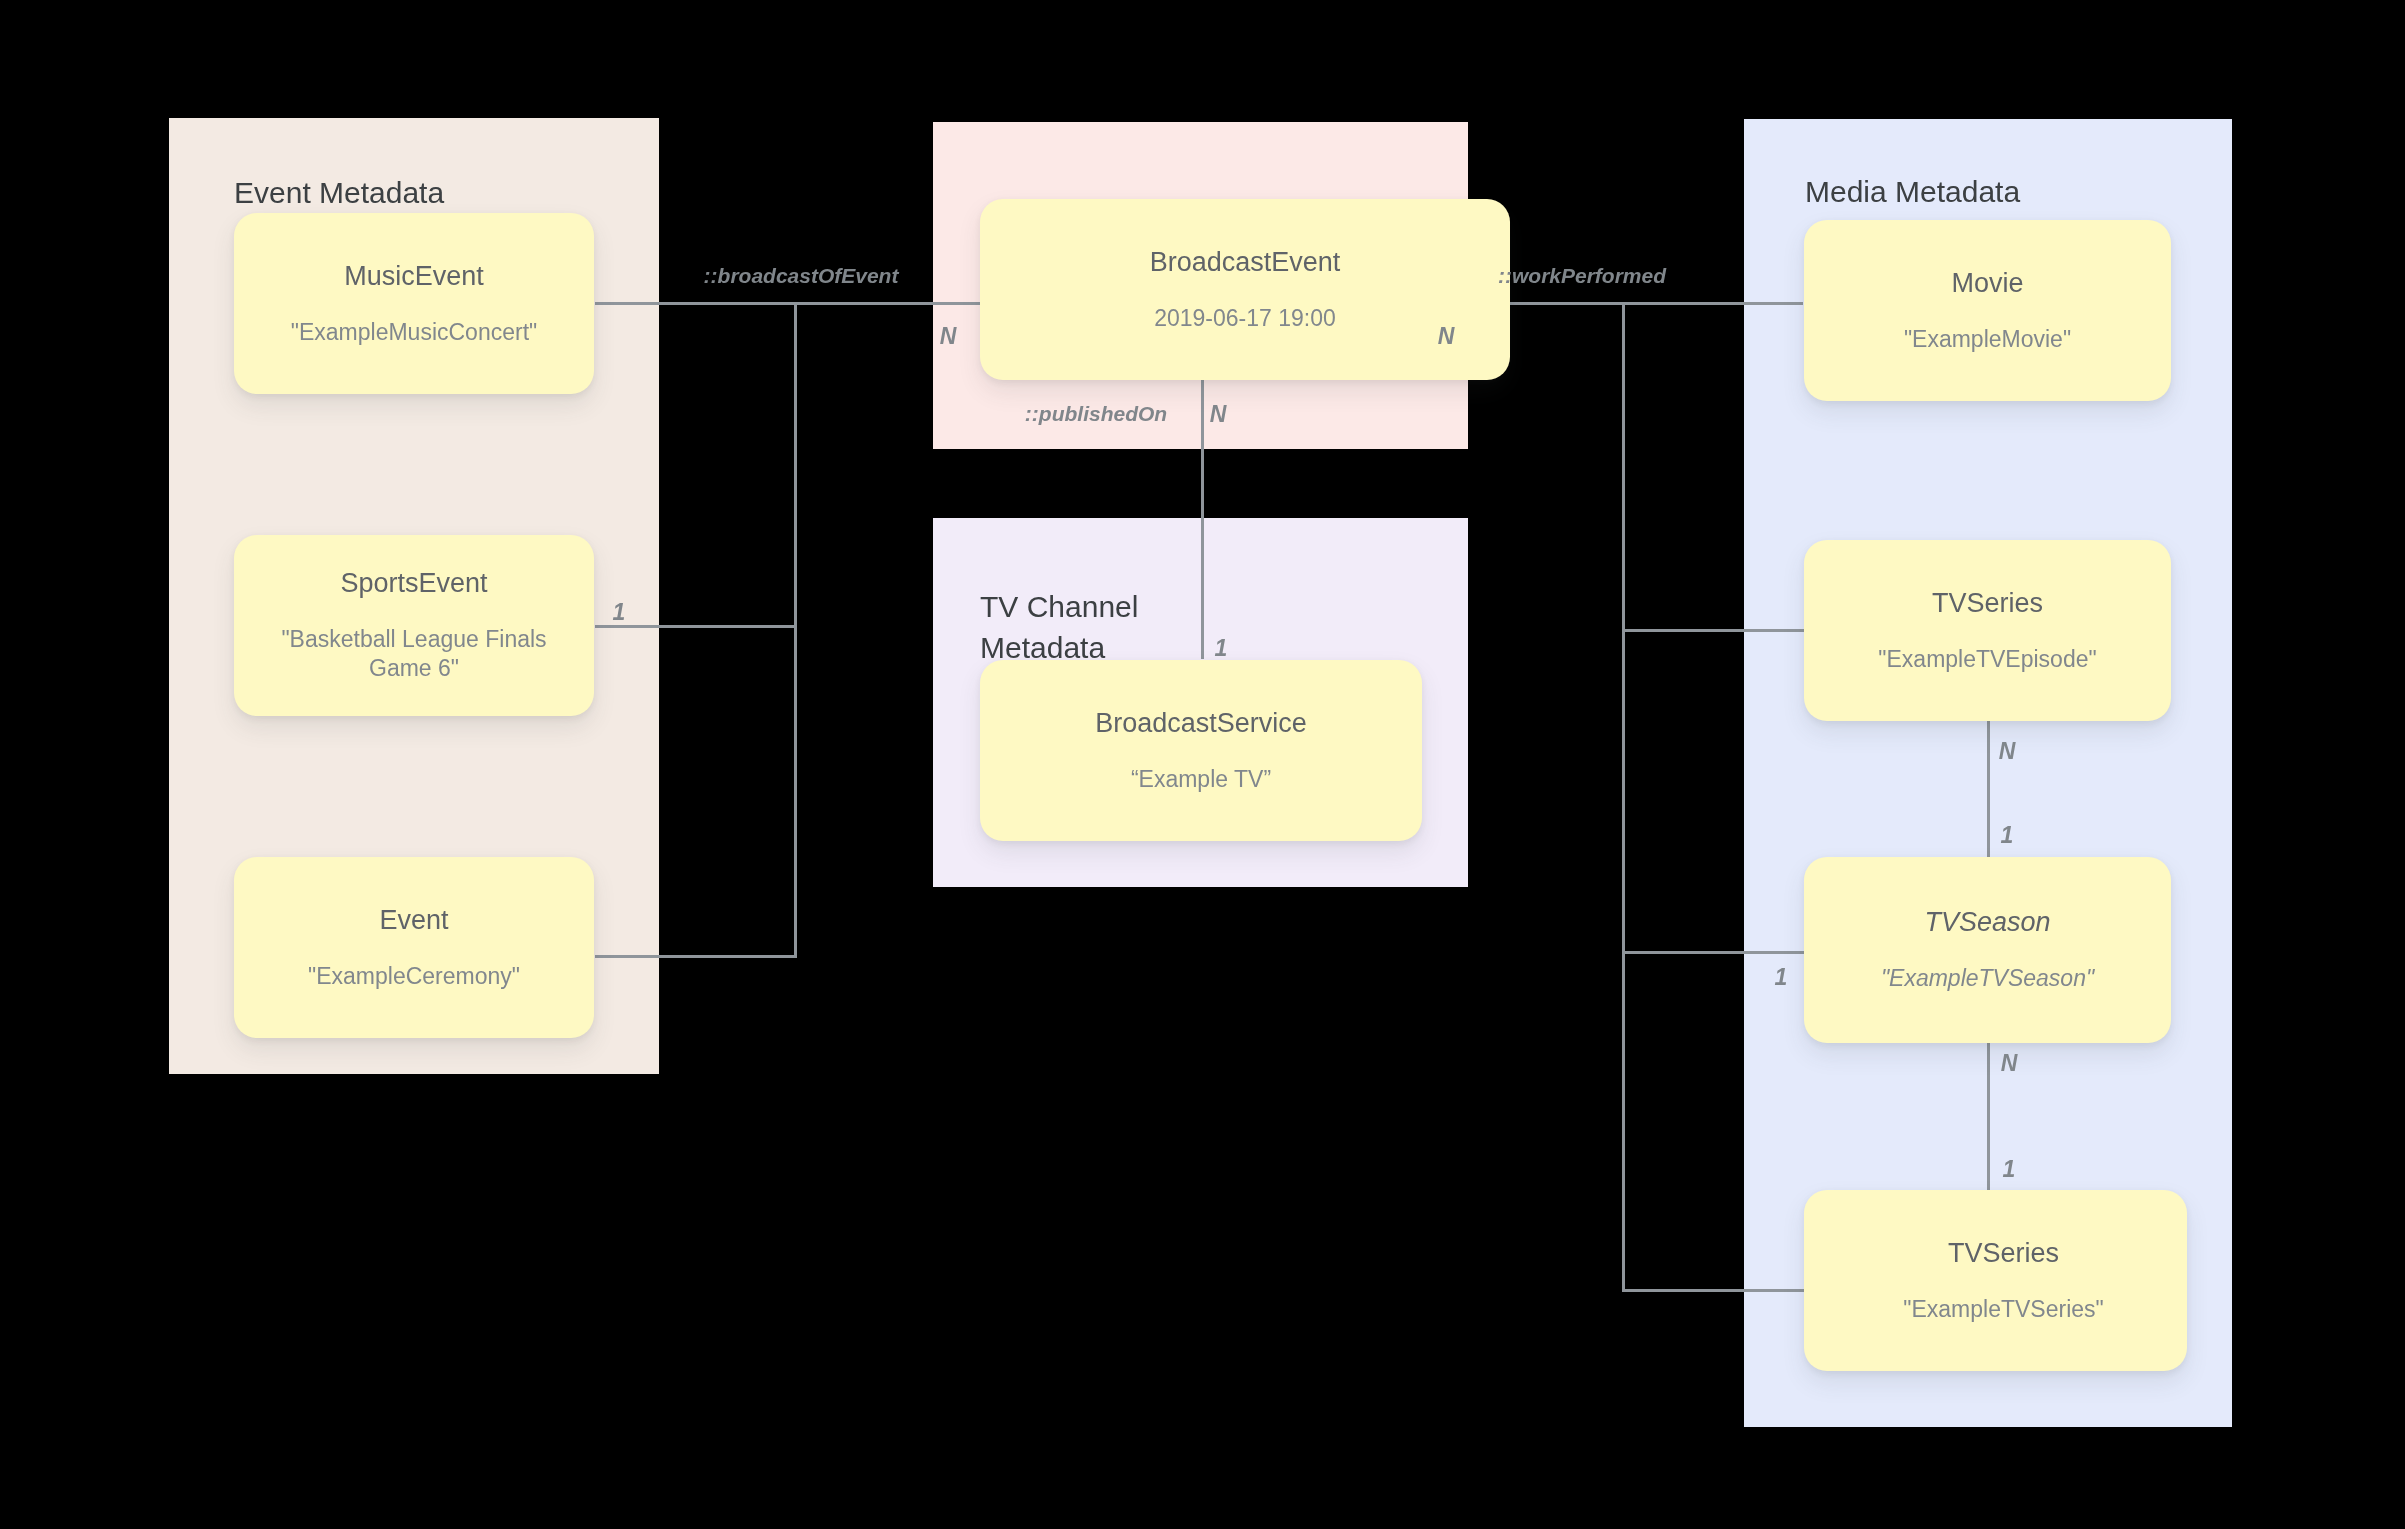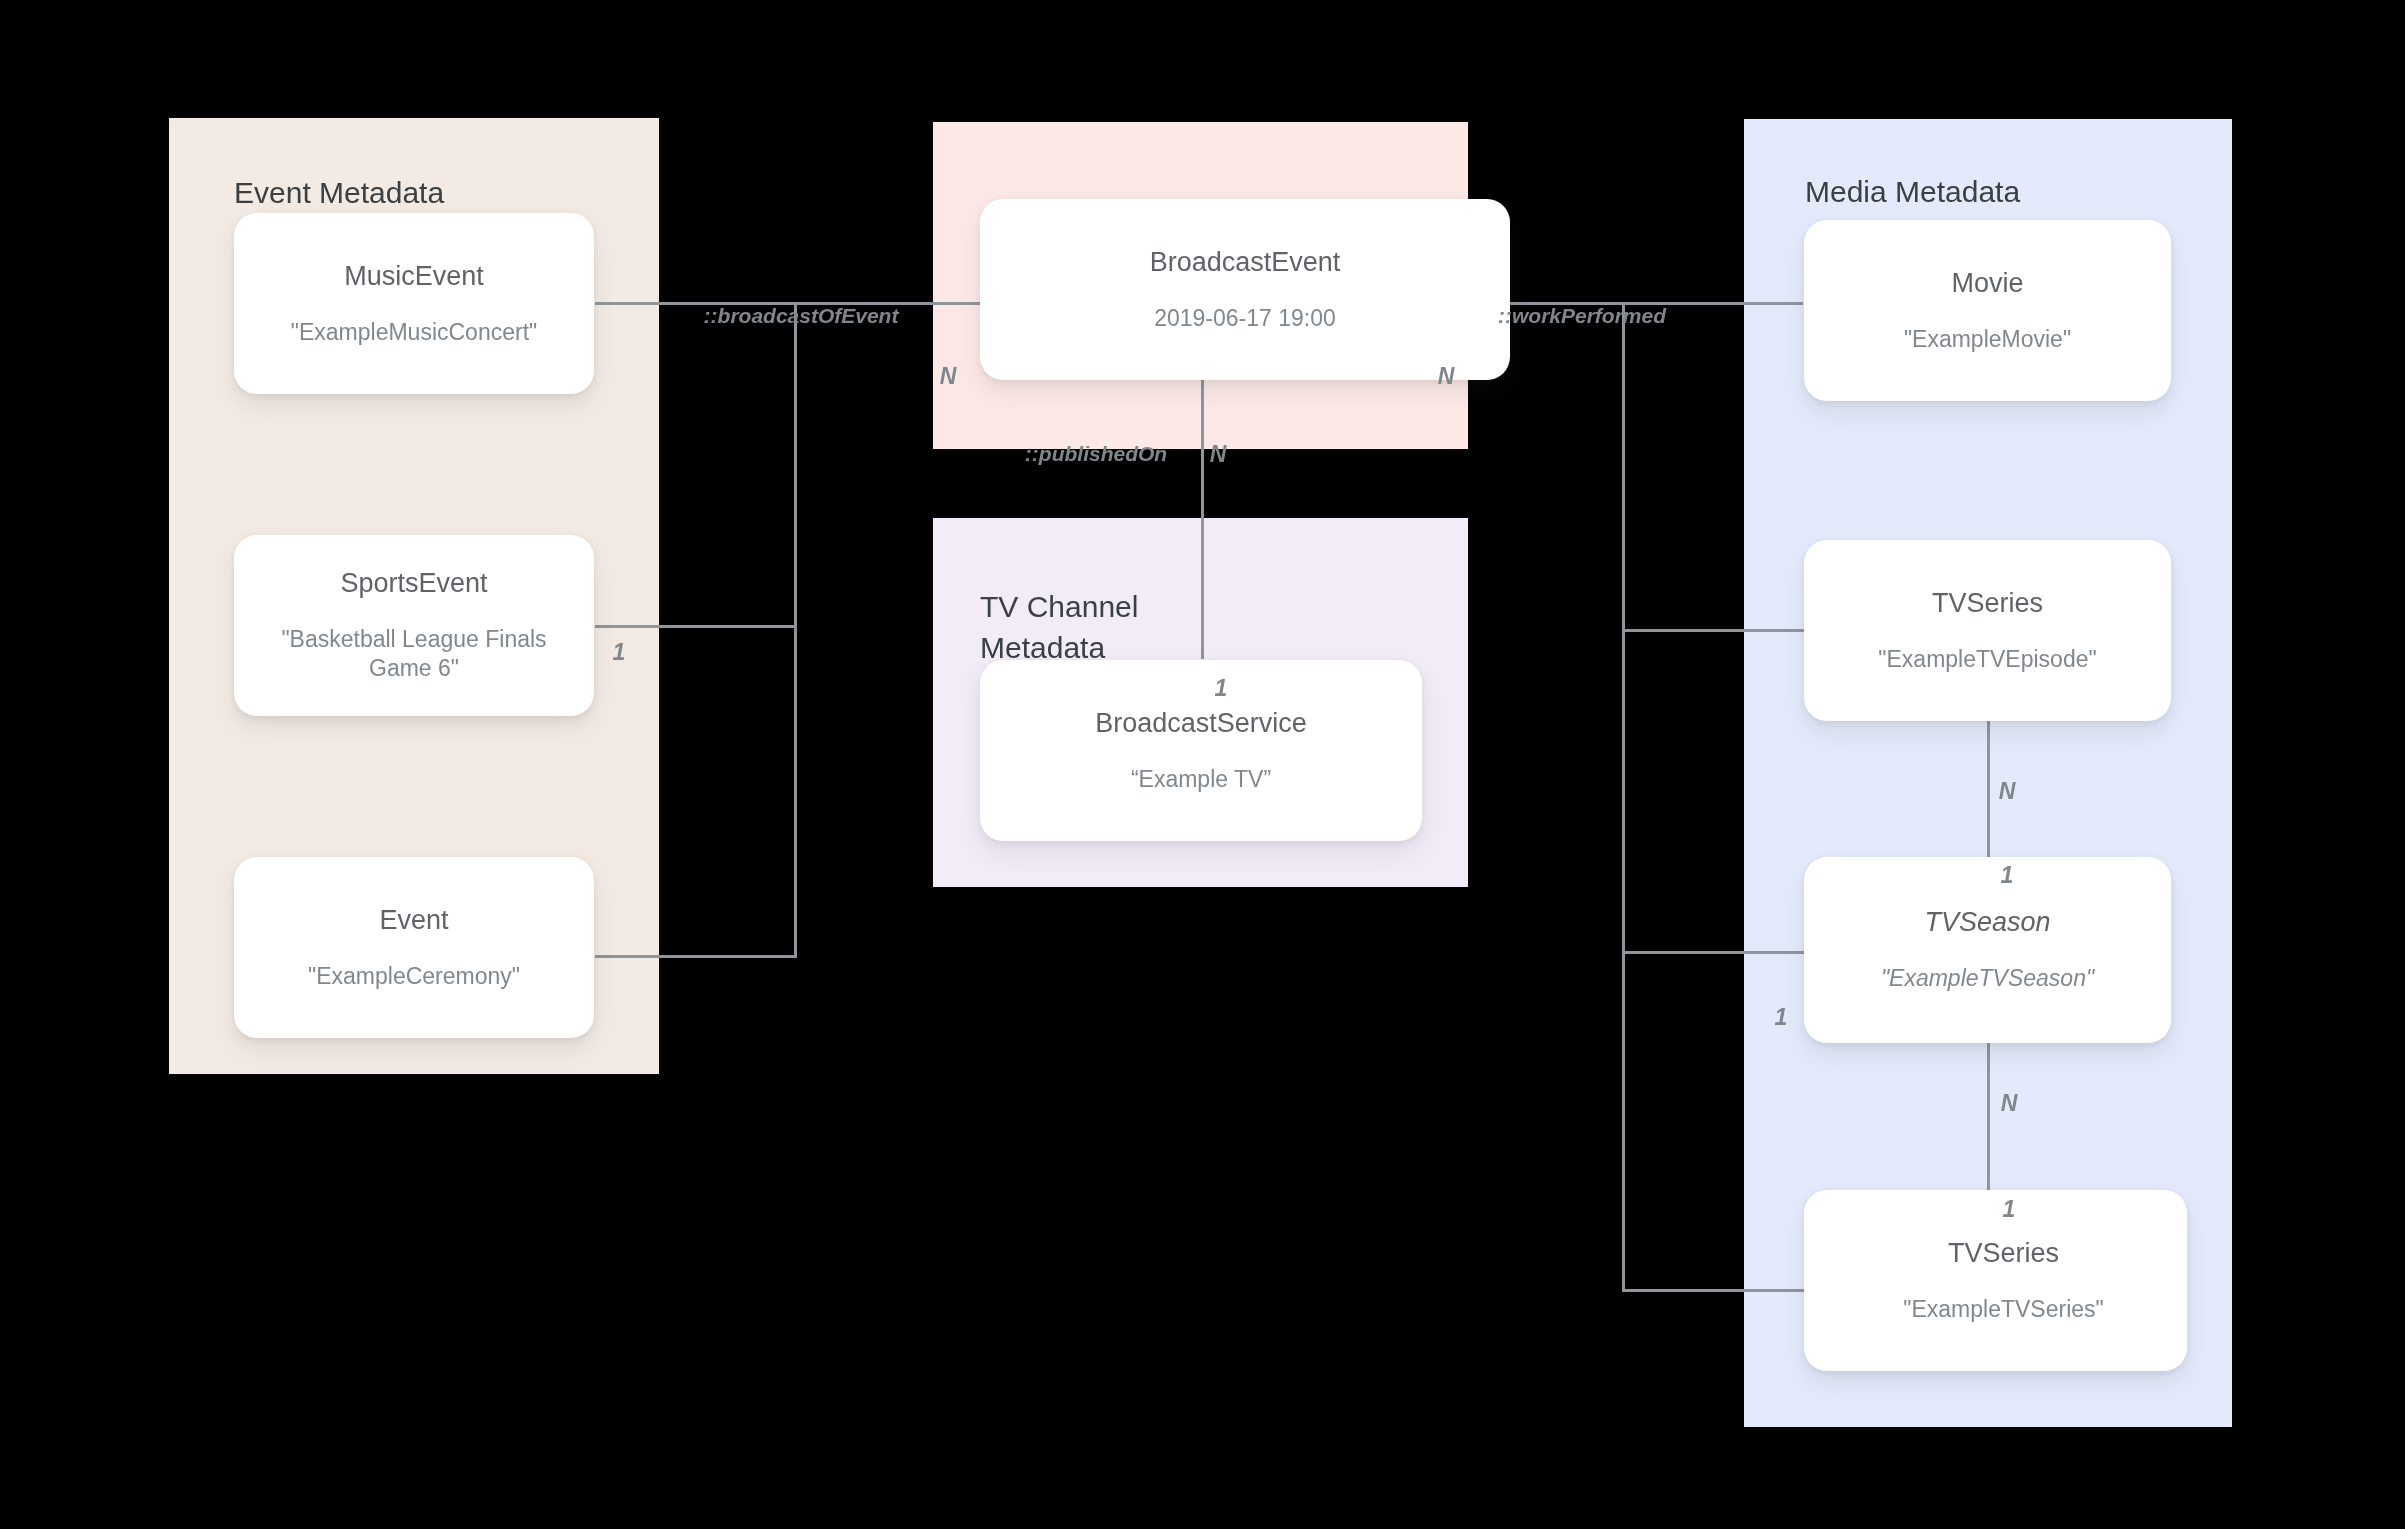--- a/index.html
+++ b/index.html
@@ -27,21 +27,21 @@
     line-height: 41px;
     color: #3c4043;
     font-weight: 400;
   }
   .pt-event  { left: 65px; top: 29px; }
   .pt-channel{ left: 47px; top: 43px; width: 249px; }
   .pt-media  { left: 61px; top: 27px; }
 
   .node {
     position: absolute;
-    background: #ffffff;
+    background: #fef9c3;
     border-radius: 23px;
     box-shadow: 0 11.5px 23px rgba(60,64,67,0.10), 0 2.9px 6.7px rgba(60,64,67,0.08);
     display: flex;
     flex-direction: column;
     align-items: center;
     justify-content: center;
     gap: 26px;
     text-align: center;
   }
   .node-title { font-size: 27px; line-height: 31px; color: #5f6368; }
@@ -62,21 +62,20 @@
   .line.v { width: 2.9px; }
 
   .lbl {
     position: absolute;
     transform: translate(-50%, -50%);
     font-style: italic;
     font-weight: 700;
     color: #80868b;
     font-size: 21px;
     white-space: nowrap;
-    margin-top: 40px;
   }
   .lbl.card { font-size: 23px; }
 </style>
 </head>
 <body>
 
 <div class="canvas">
 
   <section class="panel panel-event">
     <h2 class="panel-title pt-event">Event Metadata</h2>

